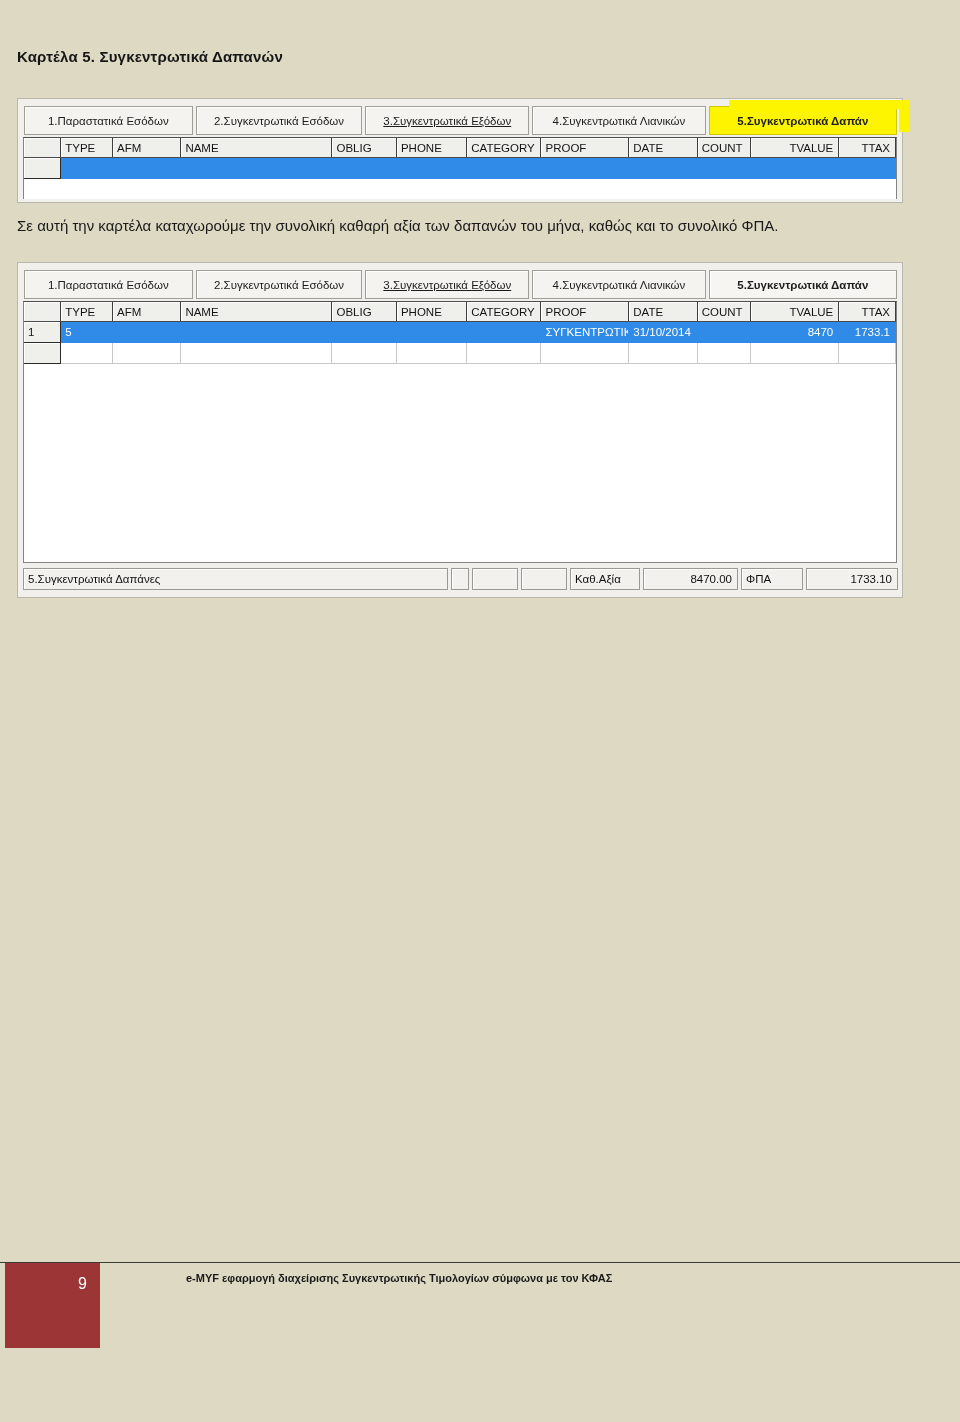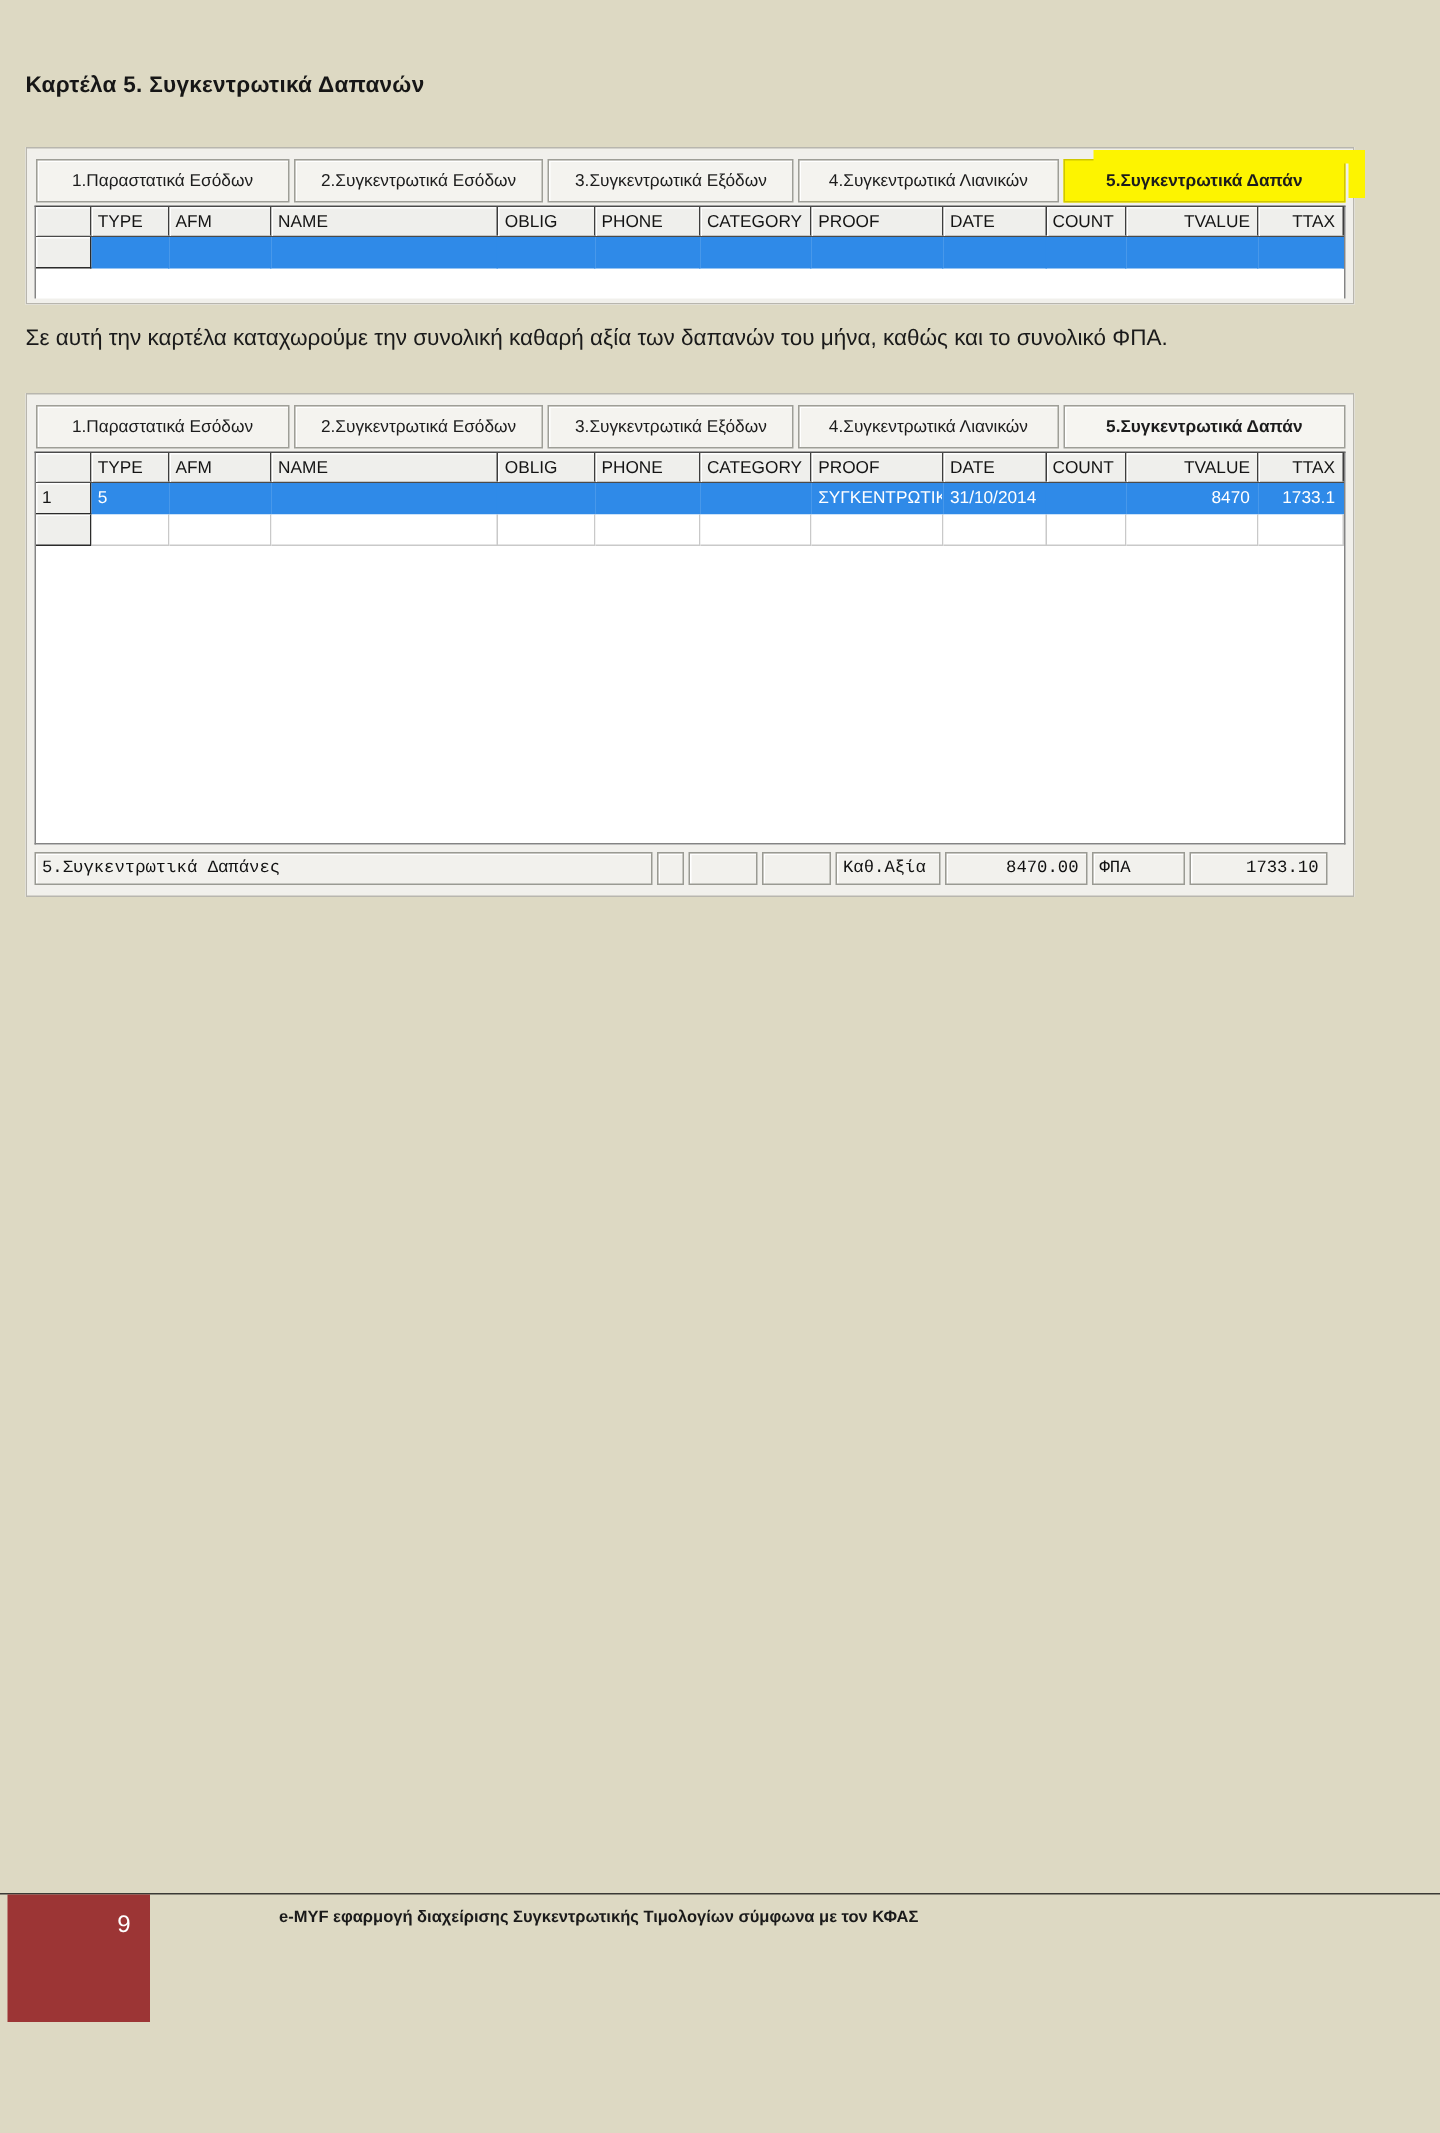--- a/index.html
+++ b/index.html
@@ -88,21 +88,21 @@
     margin-right: 3px;
     white-space: nowrap;
     box-shadow: inset 1px 1px 0 #ffffff;
   }
   .tab.active {
     font-weight: bold;
     background: #f6f5f1;
   }
   .tab.w1 { width: 172px; }
   .tab.w2 { width: 170px; }
-  .tab.w3 { width: 167px; }
+  .tab.w3 { width: 167px; text-decoration: underline; }
   .tab.w4 { width: 177px; }
   .tab.w5 { width: 192px; }
 
   .tab.hl {
     background: #fdf400;
     border-color: #cfc600;
     box-shadow: none;
   }
   .hl-smear {
     position: absolute;
@@ -191,26 +191,25 @@
   .c-proof   { width: 90px; }
   .c-date    { width: 70px; }
   .c-count   { width: 55px; }
   .c-tvalue  { width: 90px; }
   .c-ttax    { width: 58px; border-right: 1px solid #6f6f6f; }
 
   
   .statusbar {
     position: absolute;
     left: 3px;
-    right: 15px;
+    right: 2px;
     bottom: 5px;
     height: 22px;
     display: flex;
     gap: 3px;
-    font-family: Liberation Mono, monospace;
   }
   .sb {
     background: #f2f1ed;
     border: 1px solid #9a9a93;
     box-sizing: border-box;
     font-size: 11.5px;
     color: #111111;
     line-height: 18px;
     padding: 1px 5px 0 4px;
     box-shadow: inset 1px 1px 0 #ffffff;

